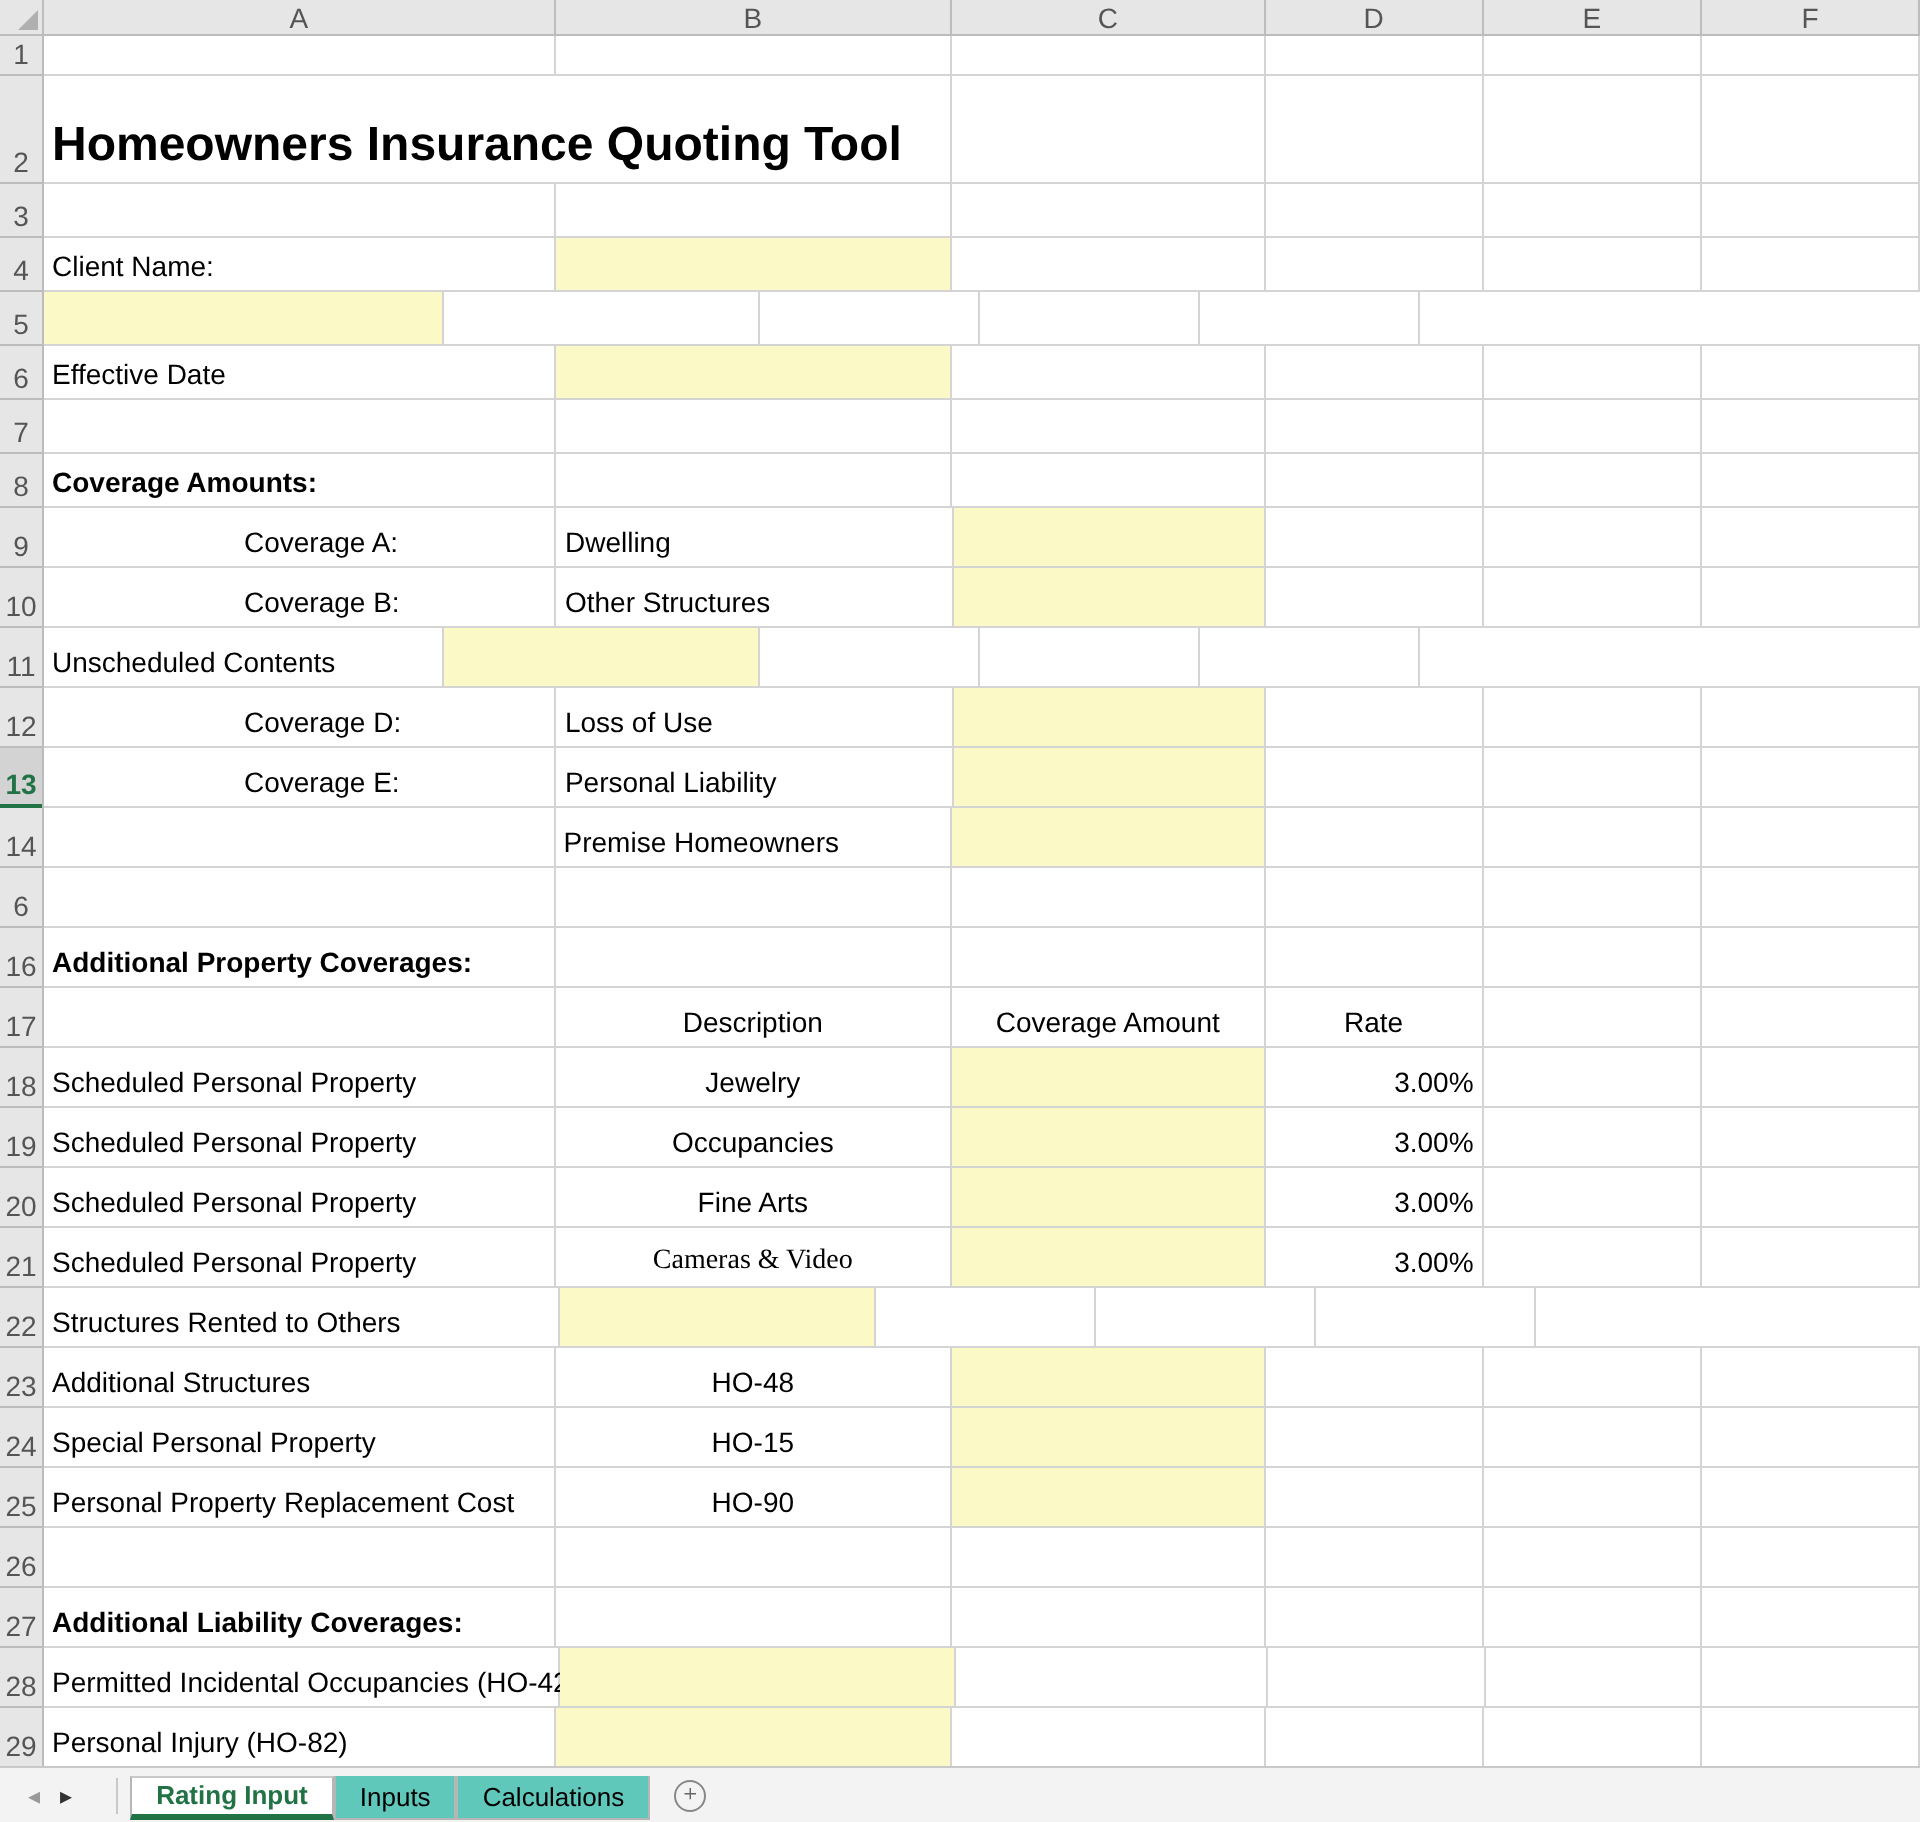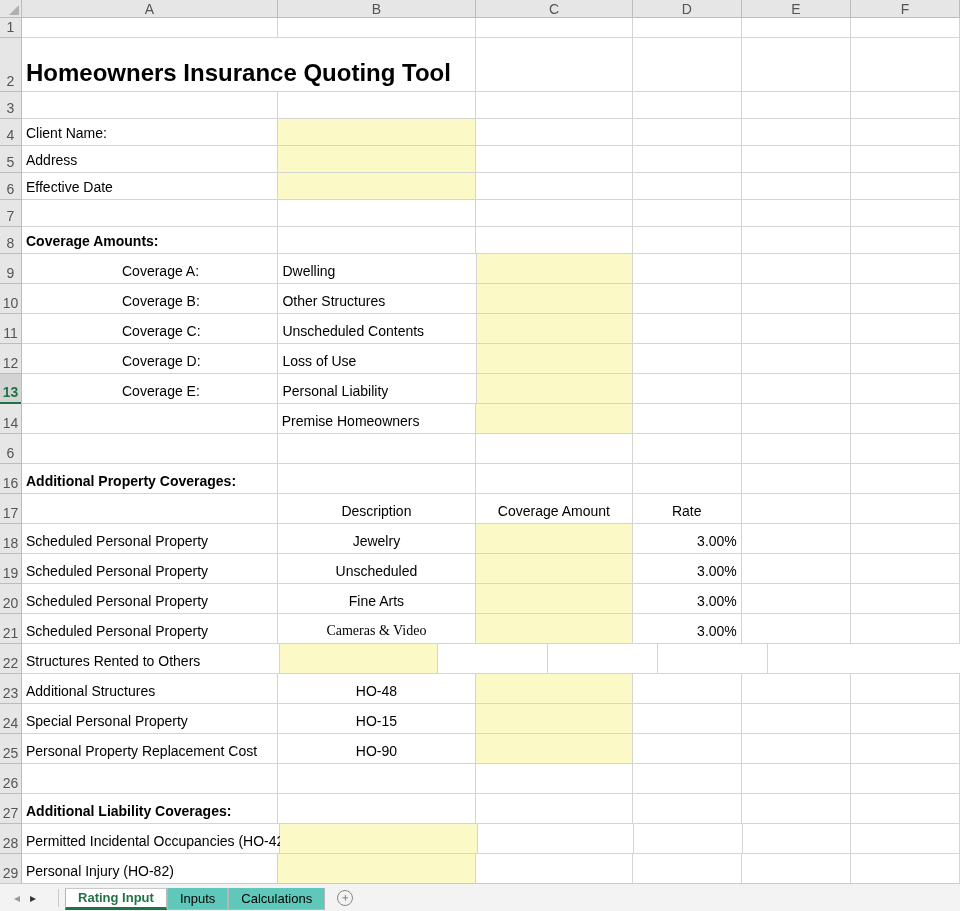--- a/index.html
+++ b/index.html
@@ -212,23 +212,20 @@
         <div class="cell" style="width: 258px;">
           <span>Client Name:</span>
         </div>
         <div class="cell yellow" style="width: 200px;"></div>
         <div class="cell" style="width: 158px;"></div>
         <div class="cell" style="width: 110px;"></div>
         <div class="cell" style="width: 110px;"></div>
         <div class="cell" style="width: 110px;"></div>
       </div>
       <div class="row" style="height: 27px;">
-        <div class="cell" style="width: 258px;">
-          <span>Address</span>
-        </div>
         <div class="cell yellow" style="width: 200px;"></div>
         <div class="cell" style="width: 158px;"></div>
         <div class="cell" style="width: 110px;"></div>
         <div class="cell" style="width: 110px;"></div>
         <div class="cell" style="width: 110px;"></div>
       </div>
       <div class="row" style="height: 27px;">
         <div class="cell" style="width: 258px;">
           <span>Effective Date</span>
         </div>
@@ -274,23 +271,20 @@
         </div>
         <div class="cell" style="width: 200px;">
           <span>Other Structures</span>
         </div>
         <div class="cell yellow" style="width: 158px;"></div>
         <div class="cell" style="width: 110px;"></div>
         <div class="cell" style="width: 110px;"></div>
         <div class="cell" style="width: 110px;"></div>
       </div>
       <div class="row" style="height: 30px;">
-        <div class="cell indent" style="width: 258px;">
-          <span>Coverage C:</span>
-        </div>
         <div class="cell" style="width: 200px;">
           <span>Unscheduled Contents</span>
         </div>
         <div class="cell yellow" style="width: 158px;"></div>
         <div class="cell" style="width: 110px;"></div>
         <div class="cell" style="width: 110px;"></div>
         <div class="cell" style="width: 110px;"></div>
       </div>
       <div class="row" style="height: 30px;">
         <div class="cell indent" style="width: 258px;">
@@ -370,21 +364,21 @@
           <span>3.00%</span>
         </div>
         <div class="cell" style="width: 110px;"></div>
         <div class="cell" style="width: 110px;"></div>
       </div>
       <div class="row" style="height: 30px;">
         <div class="cell" style="width: 258px;">
           <span>Scheduled Personal Property</span>
         </div>
         <div class="cell center" style="width: 200px;">
-          <span>Unscheduled</span>
+          <span>Occupancies</span>
         </div>
         <div class="cell yellow" style="width: 158px;"></div>
         <div class="cell right" style="width: 110px;">
           <span>3.00%</span>
         </div>
         <div class="cell" style="width: 110px;"></div>
         <div class="cell" style="width: 110px;"></div>
       </div>
       <div class="row" style="height: 30px;">
         <div class="cell" style="width: 258px;">

